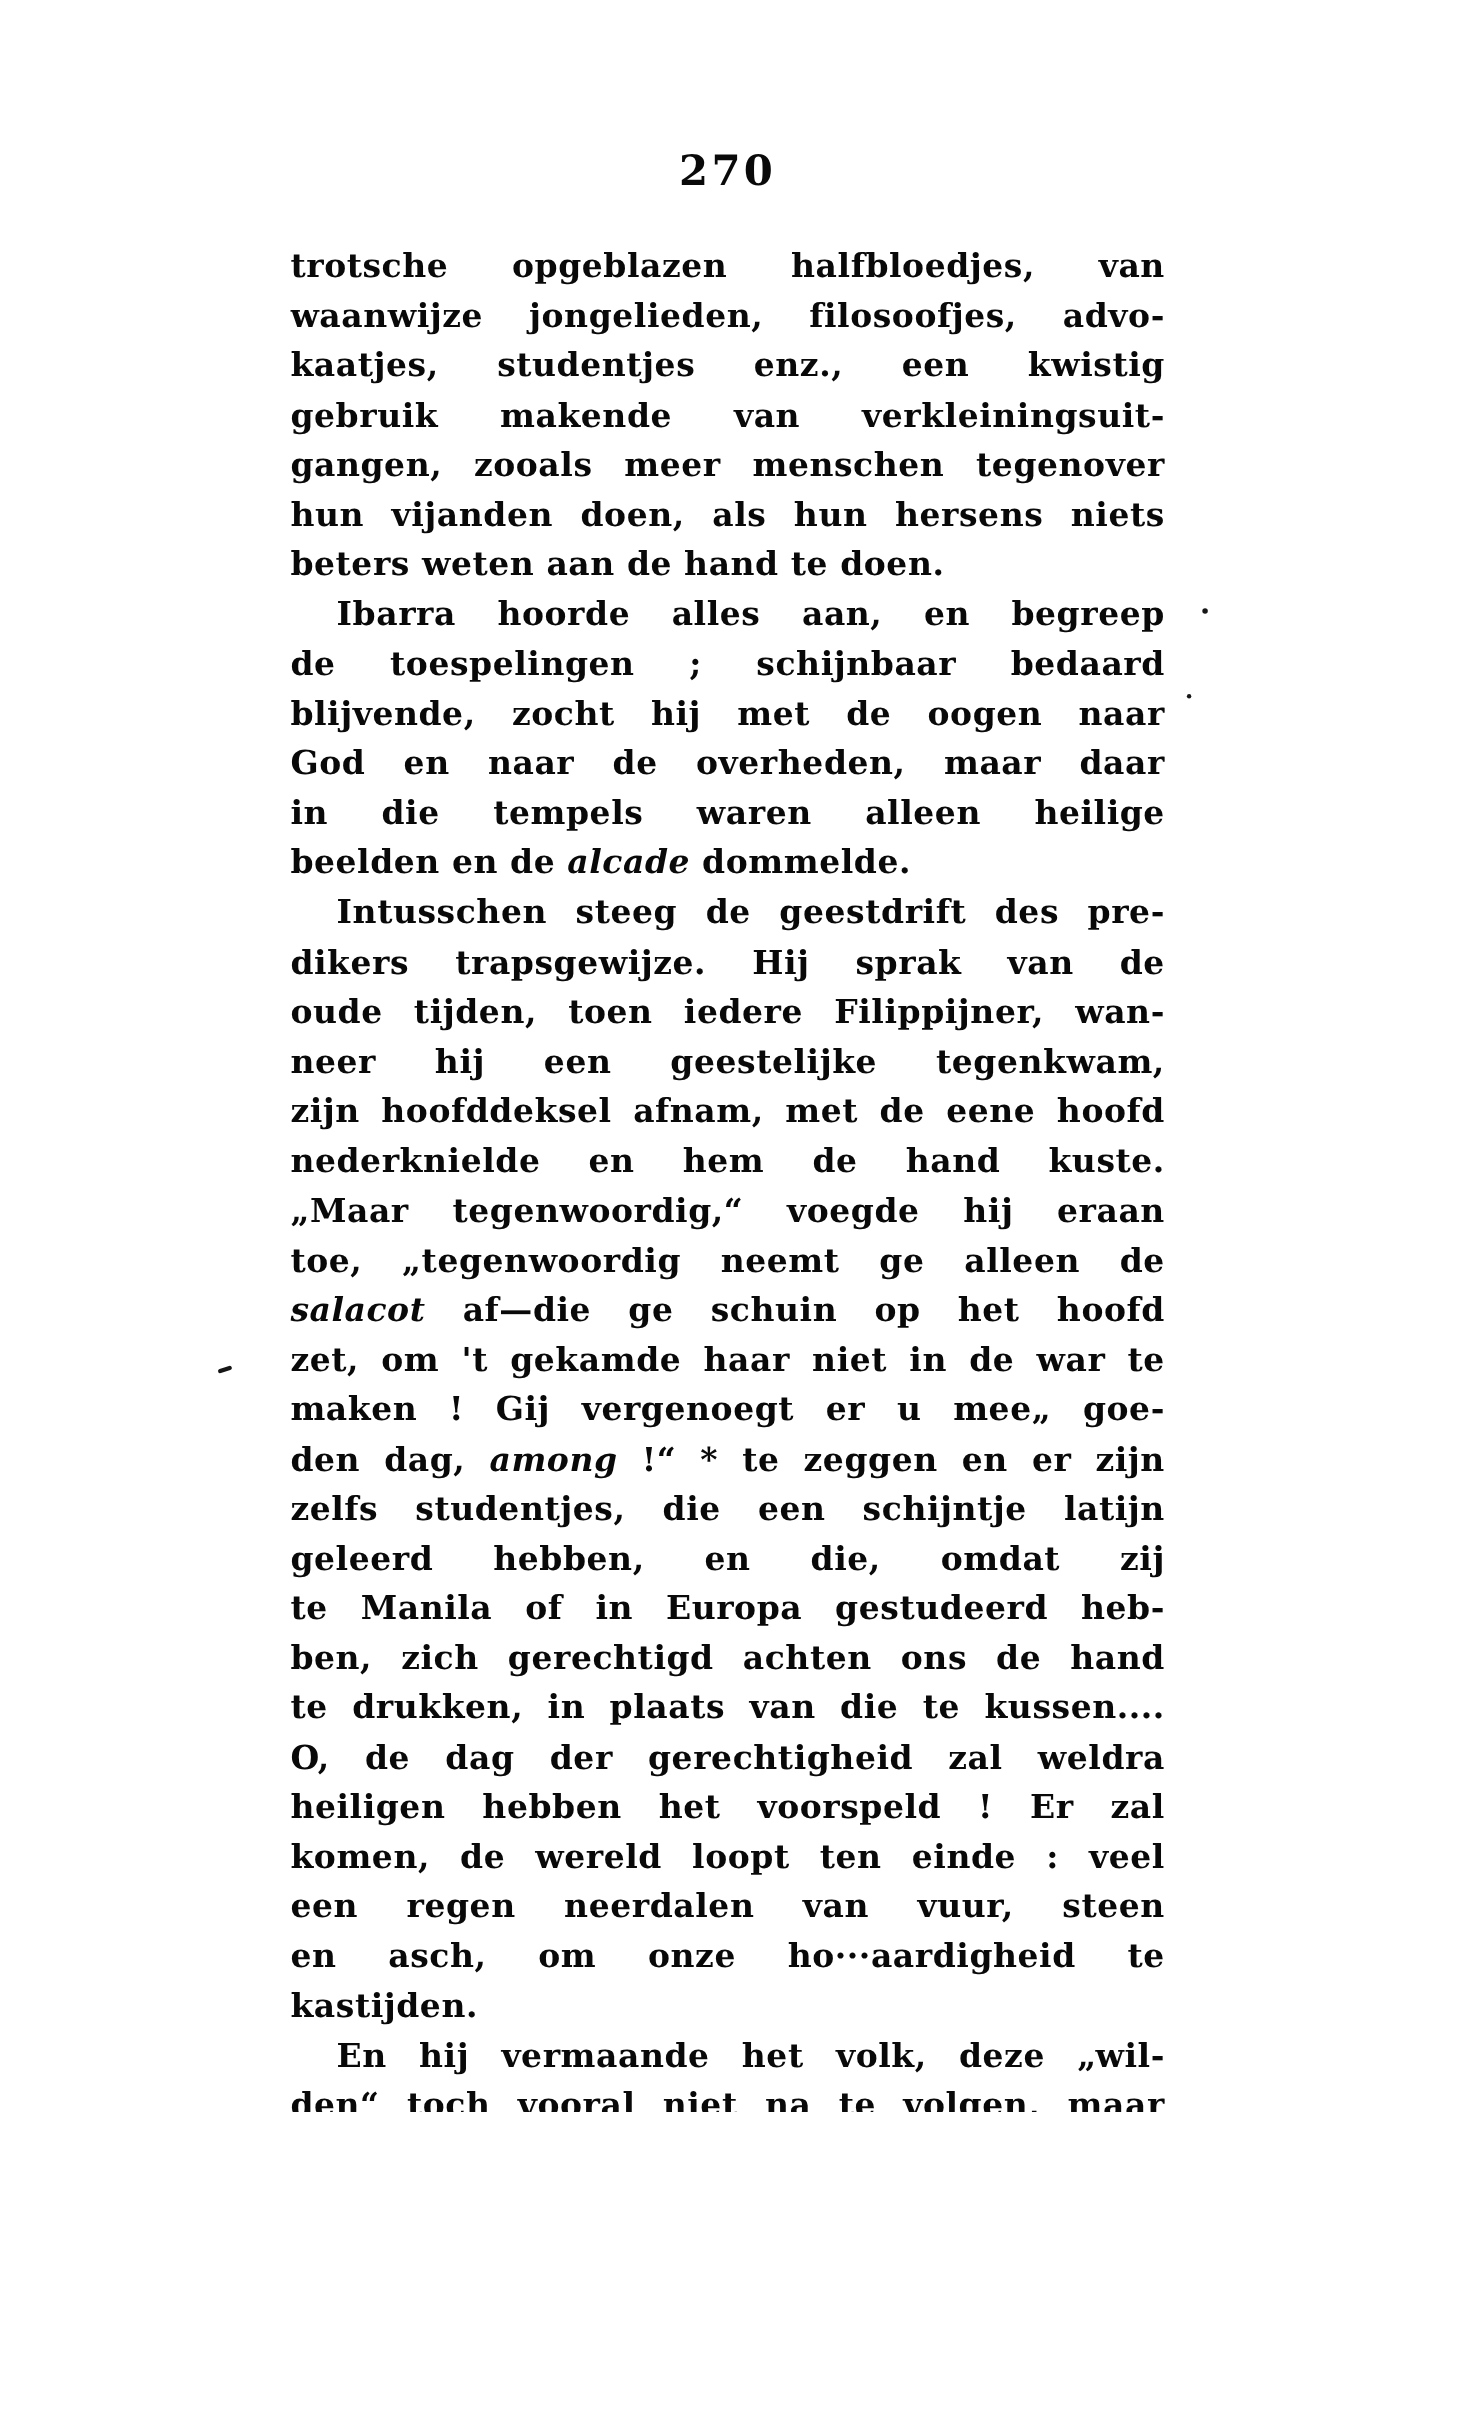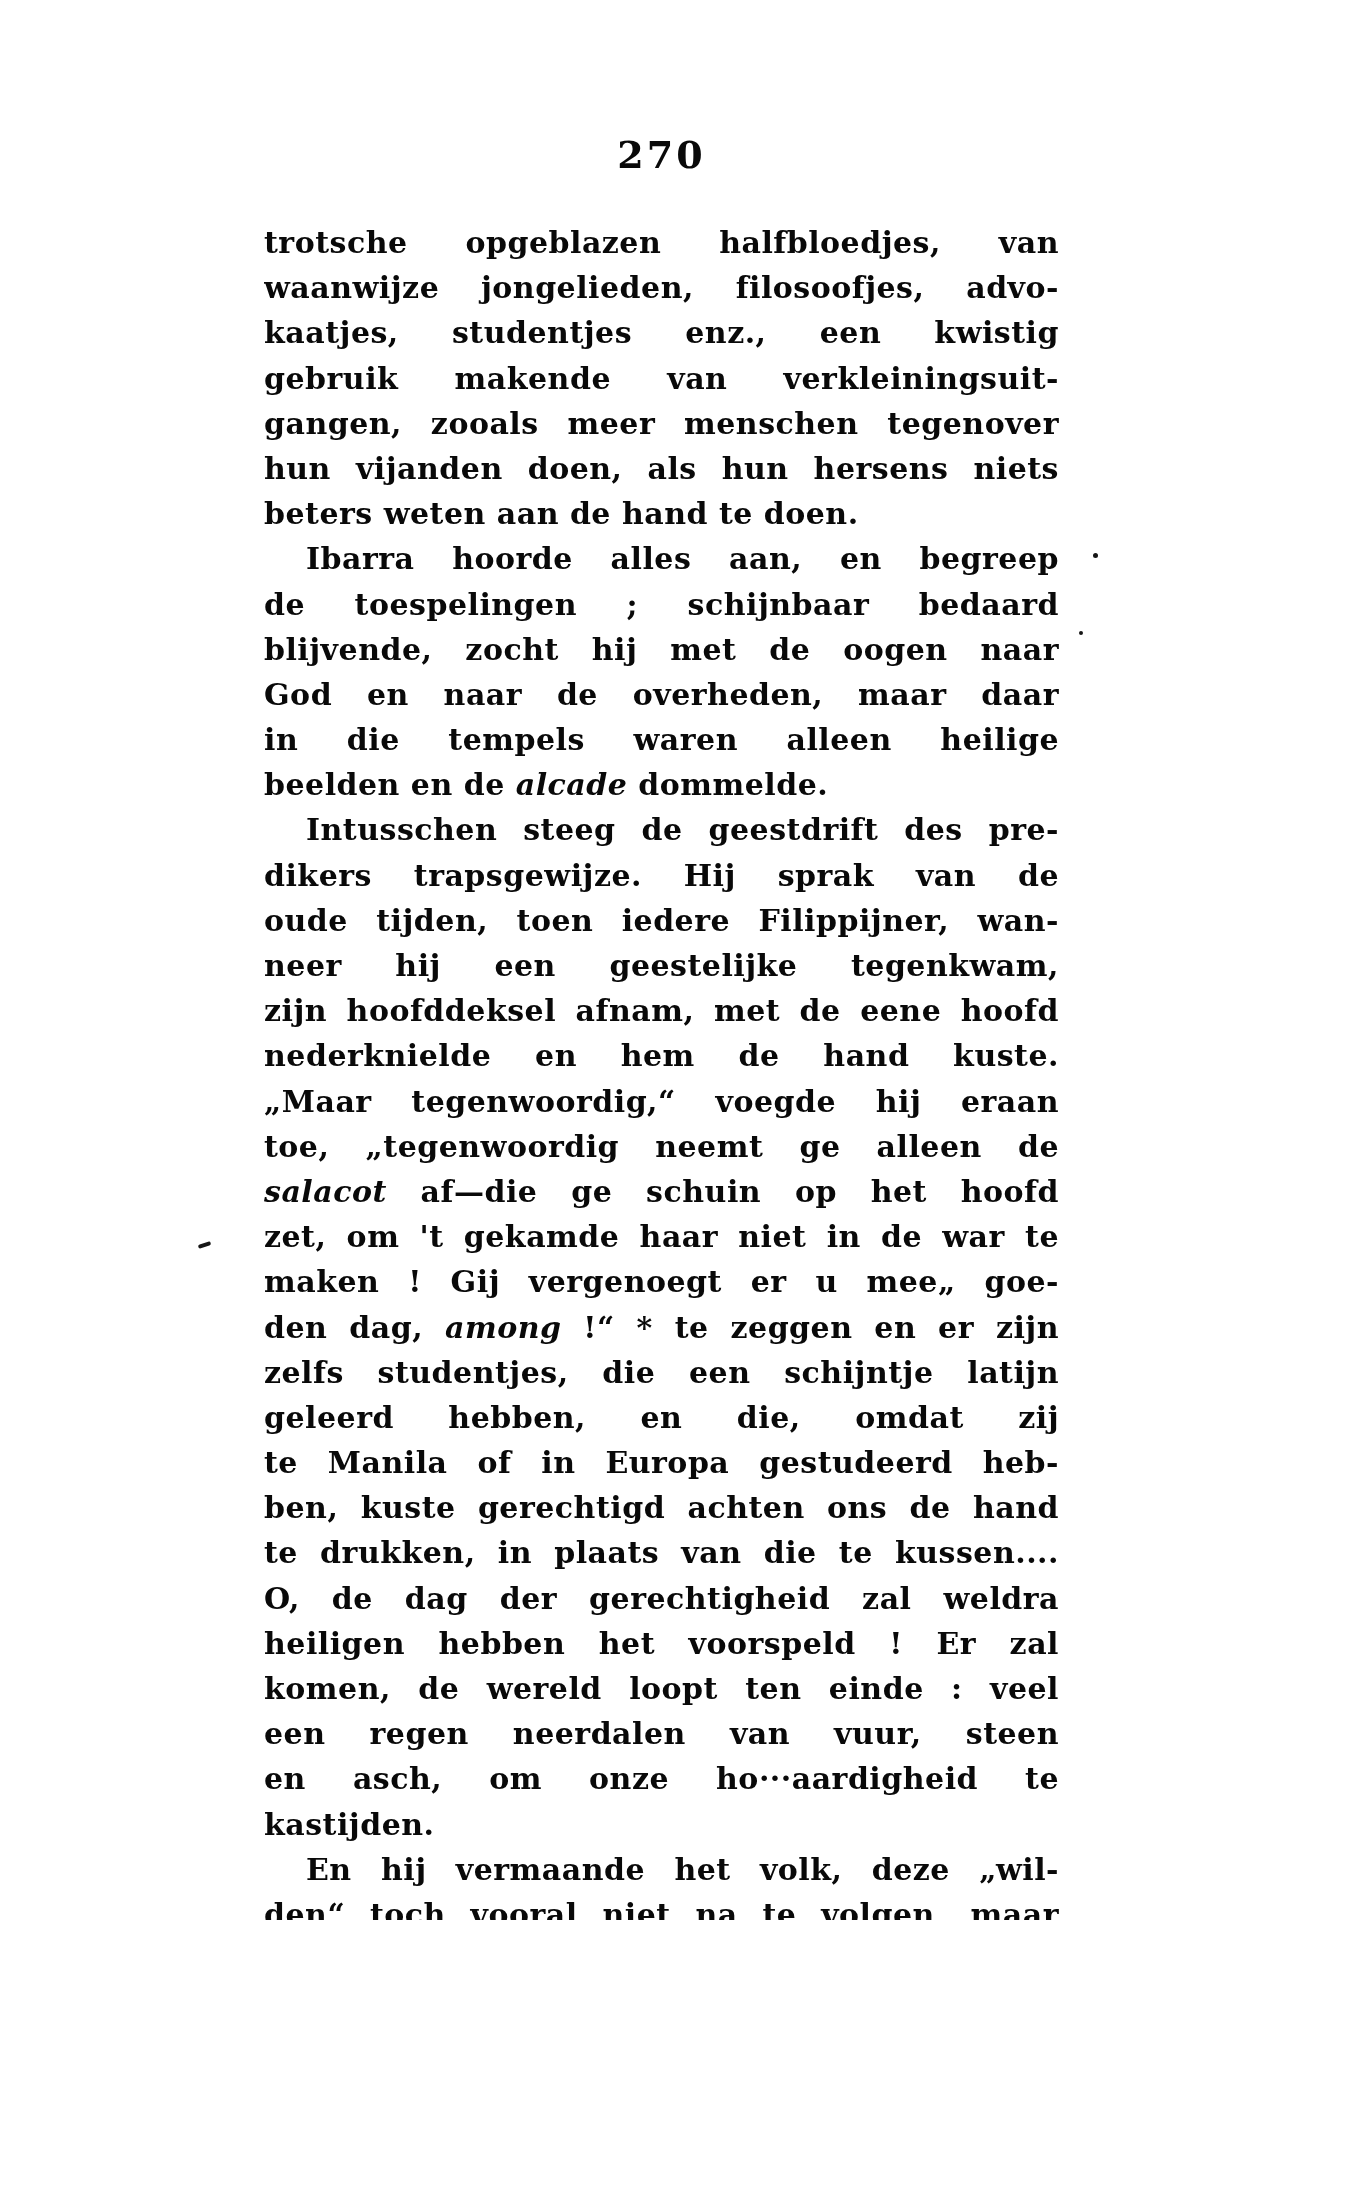--- a/index.html
+++ b/index.html
@@ -113,21 +113,21 @@
       <div class="line j"><span>nederknielde en hem de hand kuste.</span></div>
       <div class="line j"><span>„Maar tegenwoordig,“ voegde hij eraan</span></div>
       <div class="line j"><span>toe, „tegenwoordig neemt ge alleen de</span></div>
       <div class="line j"><span class="it">salacot</span><span> af—die ge schuin op het hoofd</span></div>
       <div class="line j"><span>zet, om 't gekamde haar niet in de war te</span></div>
       <div class="line j"><span>maken ! Gij vergenoegt er u mee„ goe-</span></div>
       <div class="line j"><span>den dag, </span><span class="it">among</span><span> !“ * te zeggen en er zijn</span></div>
       <div class="line j"><span>zelfs studentjes, die een schijntje latijn</span></div>
       <div class="line j"><span>geleerd hebben, en die, omdat zij</span></div>
       <div class="line j"><span>te Manila of in Europa gestudeerd heb-</span></div>
-      <div class="line j"><span>ben, kuste gerechtigd achten ons de hand</span></div>
+      <div class="line j"><span>ben, zich gerechtigd achten ons de hand</span></div>
       <div class="line j"><span>te drukken, in plaats van die te kussen....</span></div>
       <div class="line j"><span>O, de dag der gerechtigheid zal weldra</span></div>
       <div class="line j"><span>heiligen hebben het voorspeld ! Er zal</span></div>
       <div class="line j"><span>komen, de wereld loopt ten einde : veel</span></div>
       <div class="line j"><span>een regen neerdalen van vuur, steen</span></div>
       <div class="line j"><span>en asch, om onze ho···aardigheid te</span></div>
       <div class="line nj"><span>kastijden.</span></div>
       <div class="line j indent"><span>En hij vermaande het volk, deze „wil-</span></div>
       <div class="line j"><span>den“ toch vooral niet na te volgen, maar</span></div>
       <div class="line j"><span>ze te ontvlieden en te verafschuwen,</span></div>

